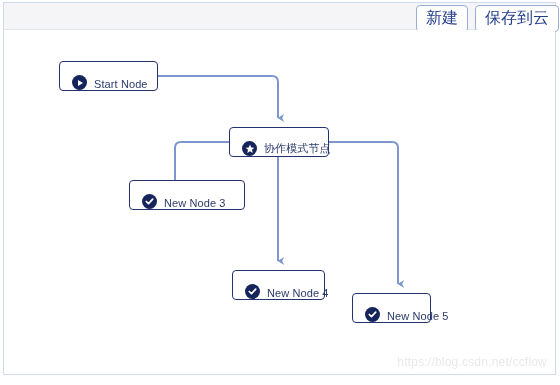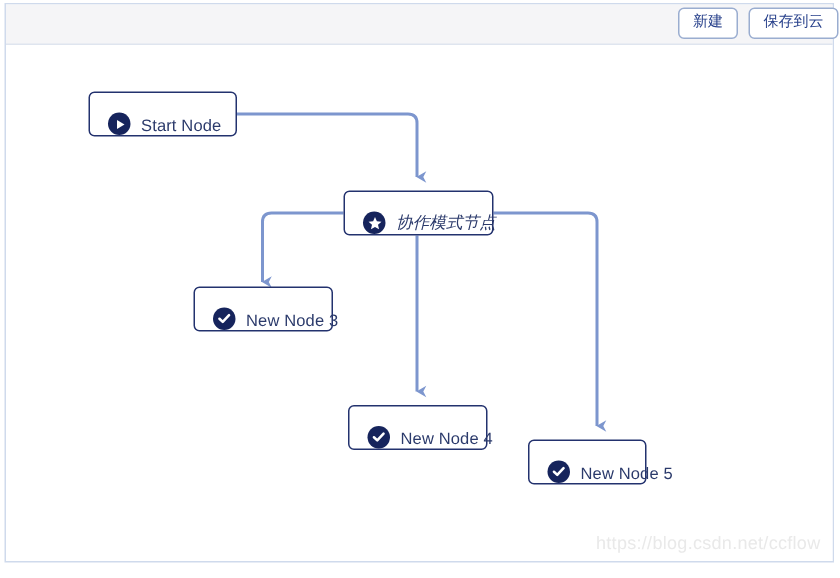--- a/index.html
+++ b/index.html
@@ -41,21 +41,21 @@
   #toolbar-buttons {
     position: absolute;
     right: -4px;
     top: 2px;
     display: flex;
     gap: 7px;
     align-items: center;
   }
   .tool-btn {
     font-family: "DejaVu Sans", sans-serif;
-    font-size: 10px;
+    font-size: 16px;
     line-height: 1;
     color: #27408b;
     background: #ffffff;
     border: 1px solid #9aadd0;
     border-radius: 4px;
     padding: 4px 9px 5px 9px;
     white-space: nowrap;
     cursor: pointer;
     box-sizing: border-box;
   }
@@ -94,21 +94,20 @@
   }
   .node-label {
     font-size: 11px;
     color: #2b3a6b;
     white-space: nowrap;
     letter-spacing: .1px;
   }
   .node-label.cjk {
     font-family: "DejaVu Sans", sans-serif;
     font-size: 11px;
-    font-style: italic;
   }
   .node-icon {
     width: 15px;
     height: 15px;
     border-radius: 50%;
     background: #16245c;
     display: flex;
     align-items: center;
     justify-content: center;
     flex: 0 0 auto;
@@ -167,21 +166,21 @@
 
     <div class="node" style="left:225px; top:97px; width:100px;">
       <span class="node-icon">
         <svg width="10" height="10" viewBox="0 0 10 10">
           <path d="M5,0.6 L6.25,3.5 L9.3,3.8 L7,5.85 L7.7,8.9 L5,7.3 L2.3,8.9 L3,5.85 L0.7,3.8 L3.75,3.5 Z" fill="#ffffff"></path>
         </svg>
       </span>
       <span class="node-label cjk">协作模式节点</span>
     </div>
 
-    <div class="node" style="left:125px; top:161px; width:93px;">
+    <div class="node" style="left:125px; top:150px; width:116px;">
       <span class="node-icon">
         <svg width="9" height="9" viewBox="0 0 9 9">
           <path d="M1.3,4.5 L3.5,6.6 L7.7,2.1" fill="none" stroke="#ffffff" stroke-width="1.7" stroke-linecap="round" stroke-linejoin="round"></path>
         </svg>
       </span>
       <span class="node-label">New Node 3</span>
     </div>
 
     <div class="node" style="left:228px; top:240px; width:93px;">
       <span class="node-icon">

